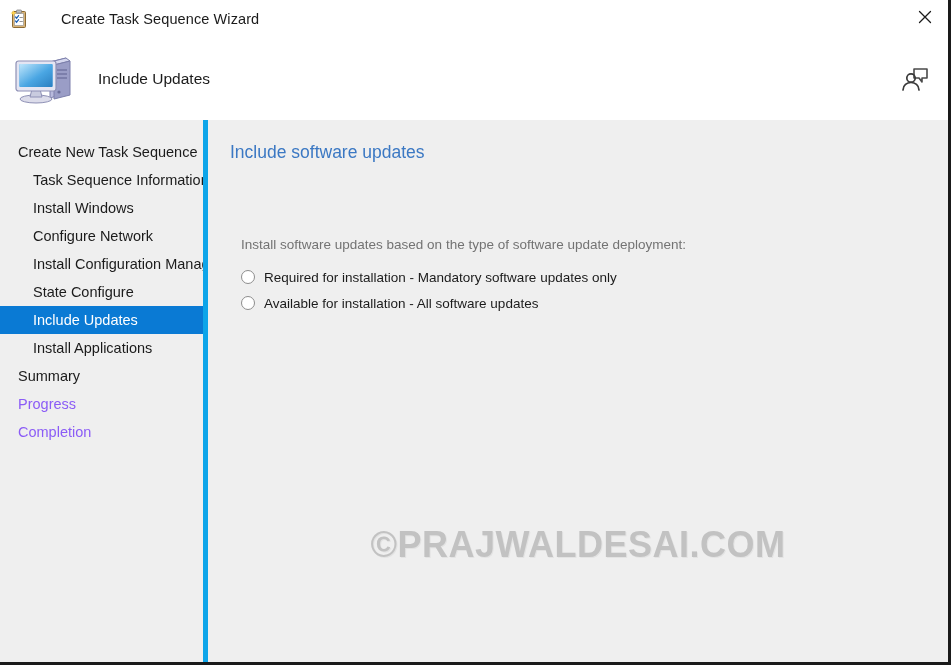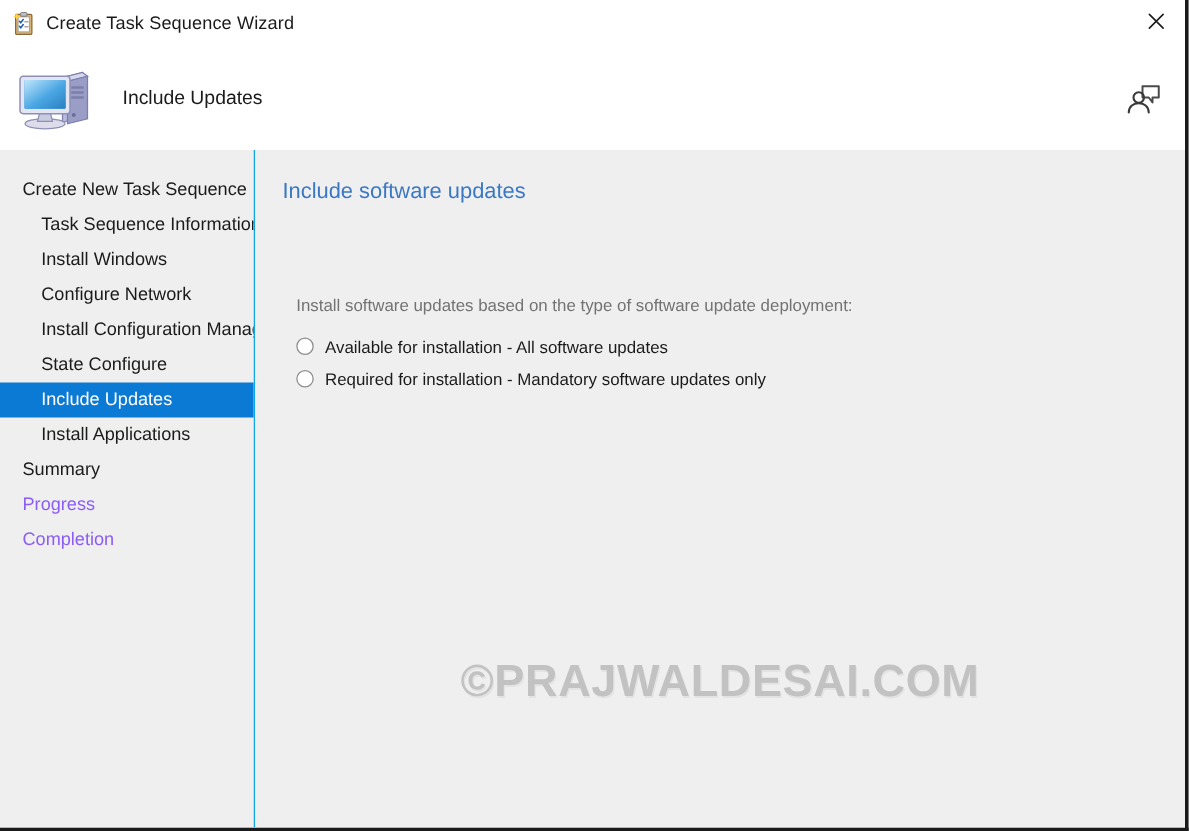--- a/index.html
+++ b/index.html
@@ -25,20 +25,21 @@
 
   
   #titlebar {
     position: absolute;
     left: 0; top: 0;
     width: 100%;
     height: 38px;
     background: #ffffff;
     display: flex;
     align-items: center;
+    gap: 24px;
   }
   #titlebar-icon {
     margin-left: 9px;
     width: 20px;
     height: 20px;
     flex: none;
     display: block;
   }
   #titlebar-text {
     margin-left: 8px;
@@ -99,21 +100,21 @@
     right: 0; bottom: 0;
     display: flex;
     background: #efefef;
   }
 
   
   #sidebar {
     width: 203px;
     flex: none;
     background: #efefef;
-    border-right: 1px solid #0ea5e9;
+    border-right: 5px solid #0ea5e9;
     padding-top: 18px;
     overflow: hidden;
     position: relative;
   }
   .nav-item {
     height: 28px;
     line-height: 28px;
     font-size: 14.5px;
     color: #1b1b1b;
     white-space: nowrap;
@@ -287,24 +288,24 @@
         <div class="nav-item level0 disabled">Progress</div>
         <div class="nav-item level0 disabled">Completion</div>
       </div>
 
     <div id="content">
       <div id="content-heading">Include software updates</div>
       <div id="content-instruction">Install software updates based on the type of software update deployment:</div>
       <div id="radio-group">
           <div class="radio-row">
             <span class="radio-mark"></span>
-            <span class="radio-label">Available for installation - All software updates</span>
+            <span class="radio-label">Required for installation - Mandatory software updates only</span>
           </div>
           <div class="radio-row">
             <span class="radio-mark"></span>
-            <span class="radio-label">Required for installation - Mandatory software updates only</span>
+            <span class="radio-label">Available for installation - All software updates</span>
           </div>
         </div>
       <div id="watermark">©PRAJWALDESAI.COM</div>
     </div>
 
   </div>
 </div>
 
 </body></html>

